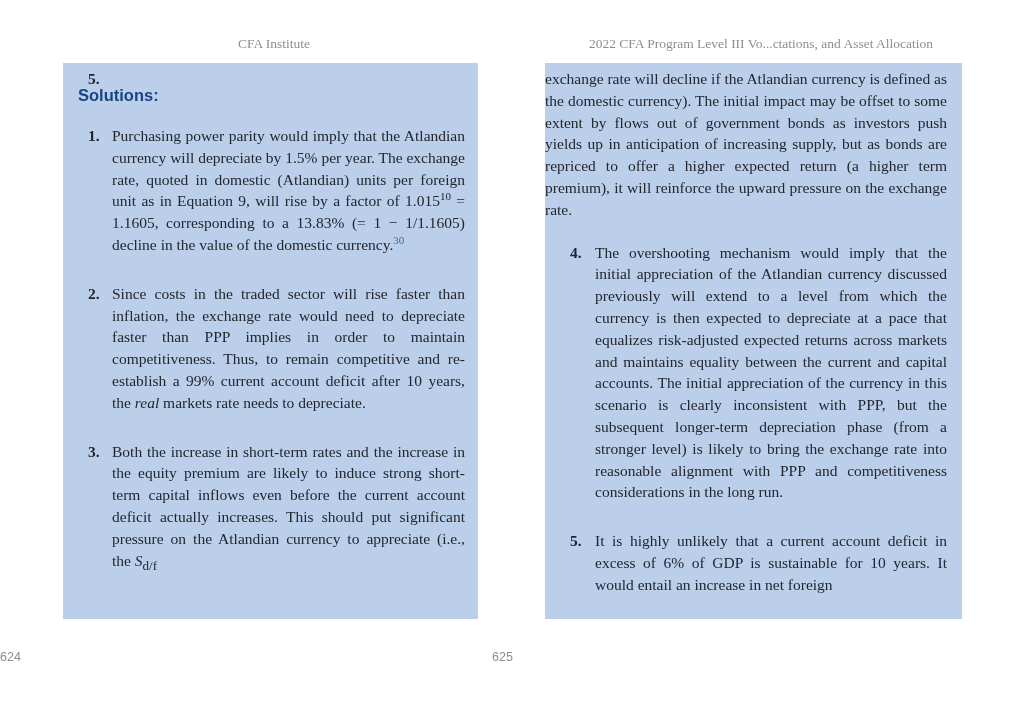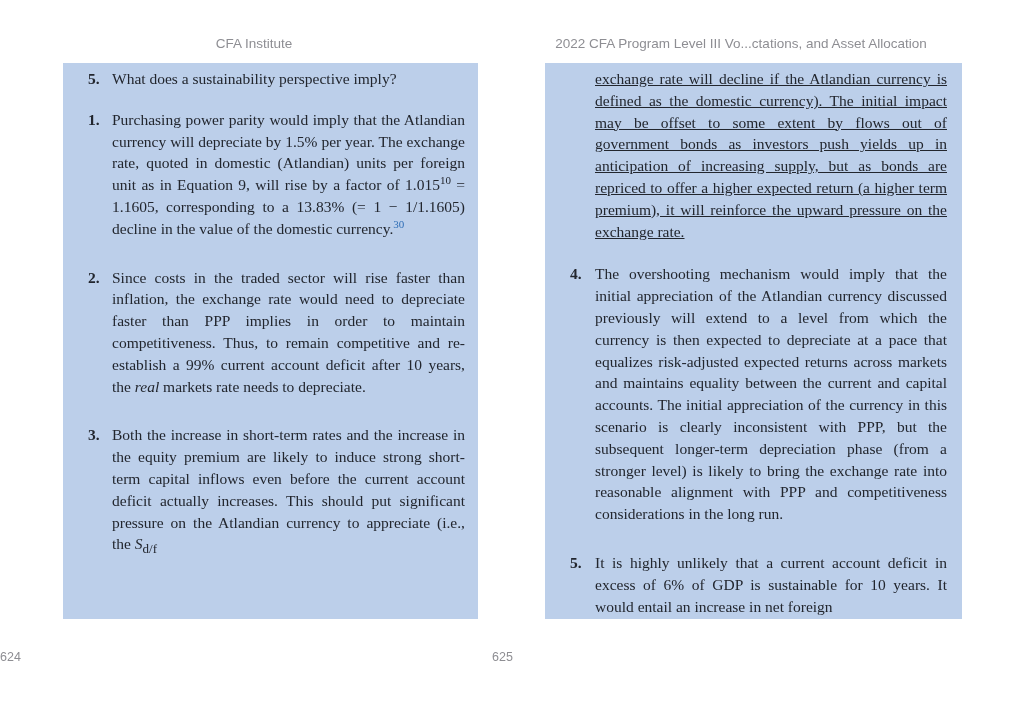--- a/index.html
+++ b/index.html
@@ -12,24 +12,24 @@
   }
   html,body{margin:0;padding:0;}
   body{
     width:1024px;height:712px;position:relative;overflow:hidden;
     background:var(--page-bg);
     font-family:"Liberation Serif", serif;
     color:var(--body-text);
   }
   .hdr{
     position:absolute;top:36px;
-    font-family:Liberation Sans, sans-serif;
+    font-family:Liberation Serif, serif;
     font-size:13.5px;line-height:15px;
     color:var(--header-gray);
-    text-align:center;white-space:nowrap;overflow:hidden;
+    text-align:center;white-space:nowrap;overflow:hidden;margin-left:20px;
   }
   .hdr-left{left:0;width:508px;}
   .hdr-right{left:508px;width:466px;}
   .page-block{
     position:absolute;top:63px;height:556px;
     background:var(--highlight-bg);
     box-sizing:border-box;
     font-size:15.5px;line-height:21.8px;
     text-align:justify;
     overflow:hidden;
@@ -42,21 +42,21 @@
   .items{margin-top:19px;}
   .items .item + .item{margin-top:27px;}
   .pb-right .items{margin-top:21px;}
   .solutions{
     margin:16px 0 0 15px;
     font-family:"Liberation Sans", sans-serif;
     font-weight:bold;font-size:16.5px;line-height:22px;
     color:var(--heading-blue);
     text-align:left;
   }
-  .cont{padding-left:50px;text-decoration:underline;}
+  .cont{}
   sup{font-size:11px;line-height:0;vertical-align:super;margin-top:20px;}
   sup.fn-link{color:var(--footnote-link-blue);cursor:pointer;}
   sub{font-size:13px;line-height:0;vertical-align:sub;}
   i{font-style:italic;}
   .ftr{
     position:absolute;top:650px;
     font-family:"Liberation Sans", sans-serif;
     font-size:12.5px;color:var(--header-gray);
   }
   .ftr-left{left:0;width:540px;}
@@ -64,22 +64,22 @@
 </style>
 </head>
 <body>
 
 <div class="hdr hdr-left">CFA Institute</div>
 <div class="hdr hdr-right">2022 CFA Program Level III Vo...ctations, and Asset Allocation</div>
 
 <div class="page-block pb-left">
   <div class="item question">
     <span class="num">5.</span>
-    <span><span>What does a sustainability perspective imply?</span></span>
   </div>
+  <div class="solutions">Solutions:</div>
   <div class="items">
     <div class="item">
       <span class="num">1.</span>
       <span><span>Purchasing power parity would imply that the Atlandian currency will depreciate by 1.5% per year. The exchange rate, quoted in domestic (Atlandian) units per foreign unit as in Equation 9, will rise by a factor of 1.015</span><sup>10</sup><span> = 1.1605, corresponding to a 13.83% (= 1 − 1/1.1605) decline in the value of the domestic currency.</span><sup class="fn-link">30</sup></span>
     </div>
     <div class="item">
       <span class="num">2.</span>
       <span><span>Since costs in the traded sector will rise faster than inflation, the exchange rate would need to depreciate faster than PPP implies in order to maintain competitiveness. Thus, to remain competitive and re-establish a 99% current account deficit after 10 years, the </span><i>real</i><span> markets rate needs to depreciate.</span></span>
     </div>
     <div class="item">

